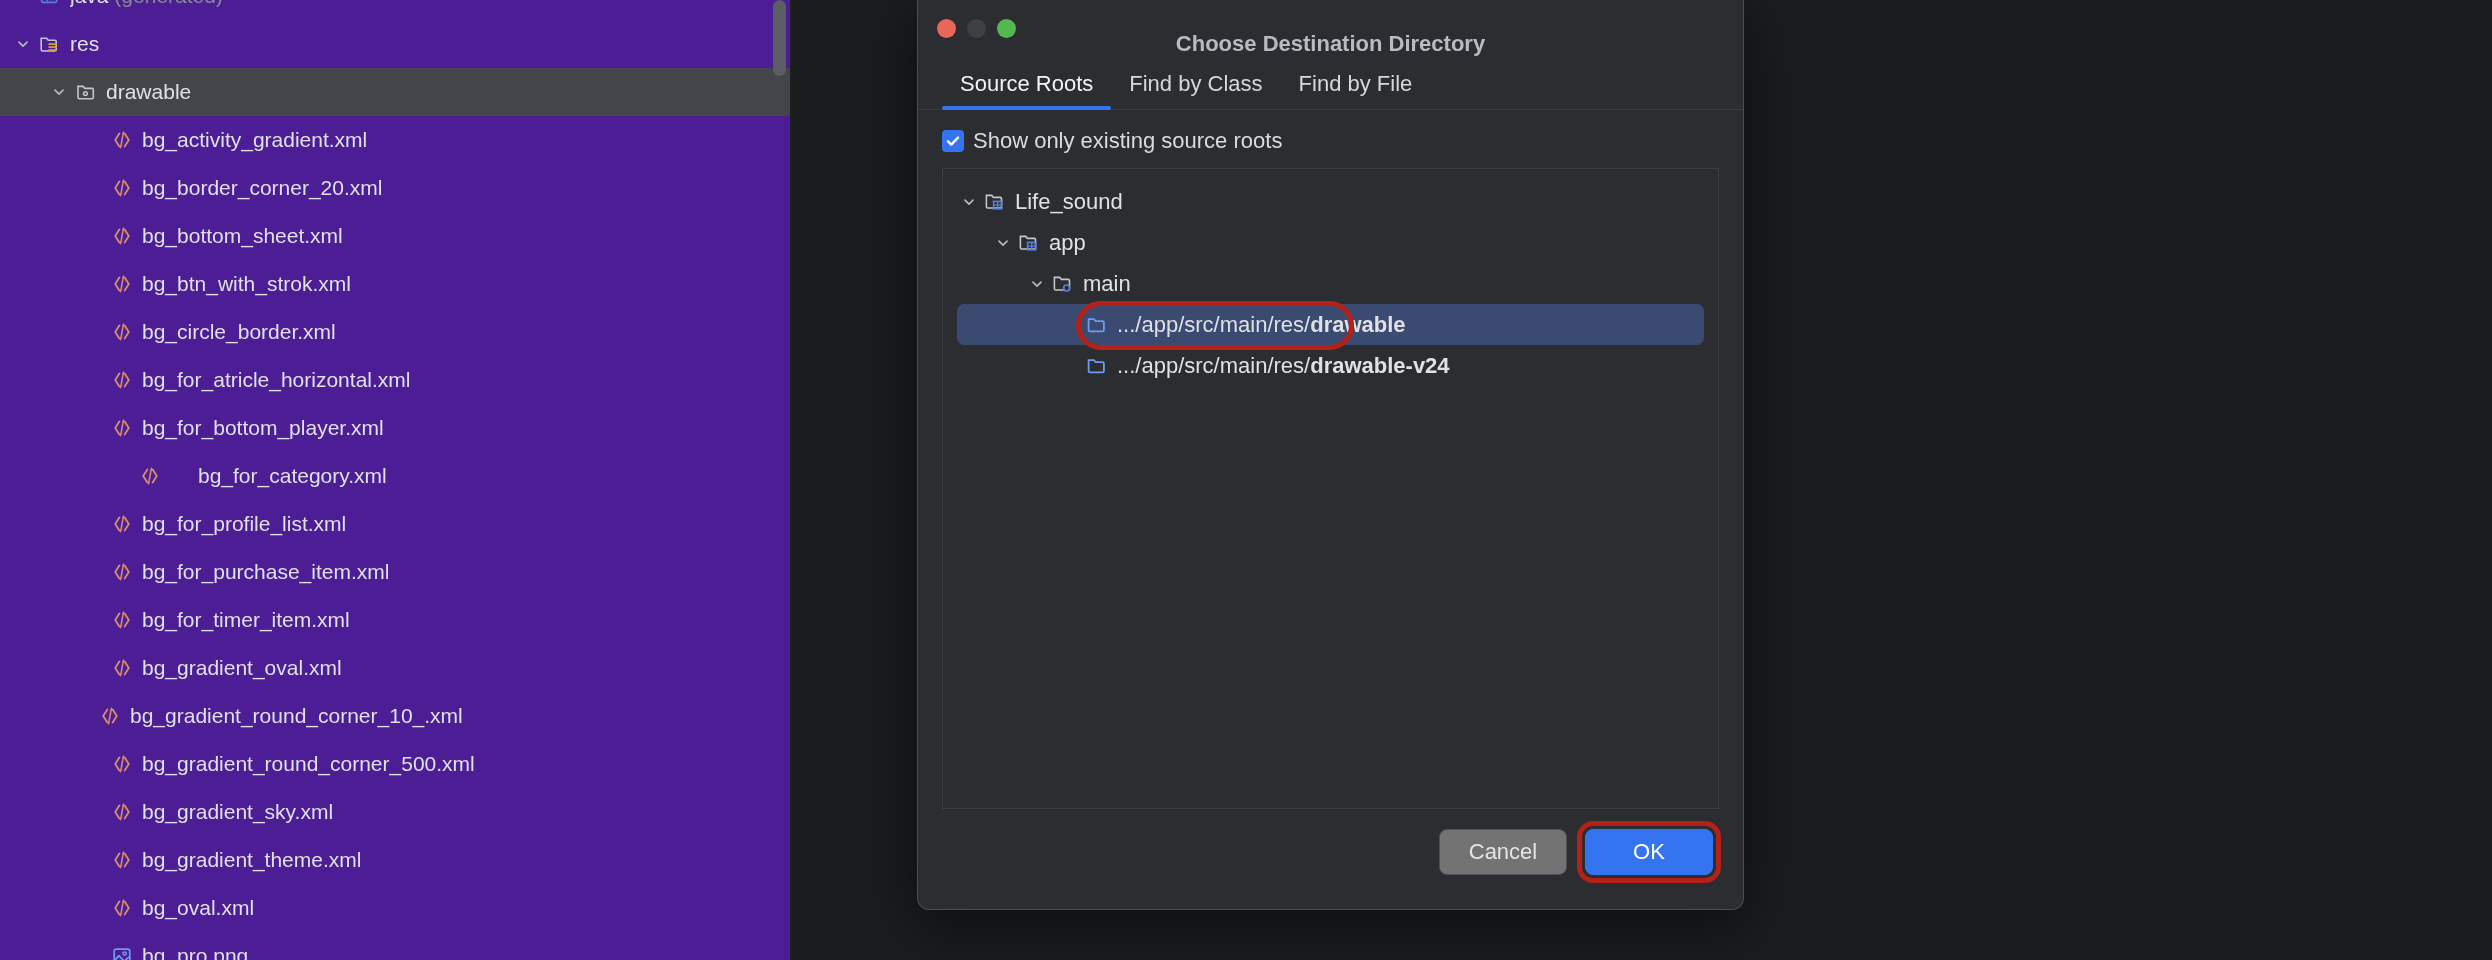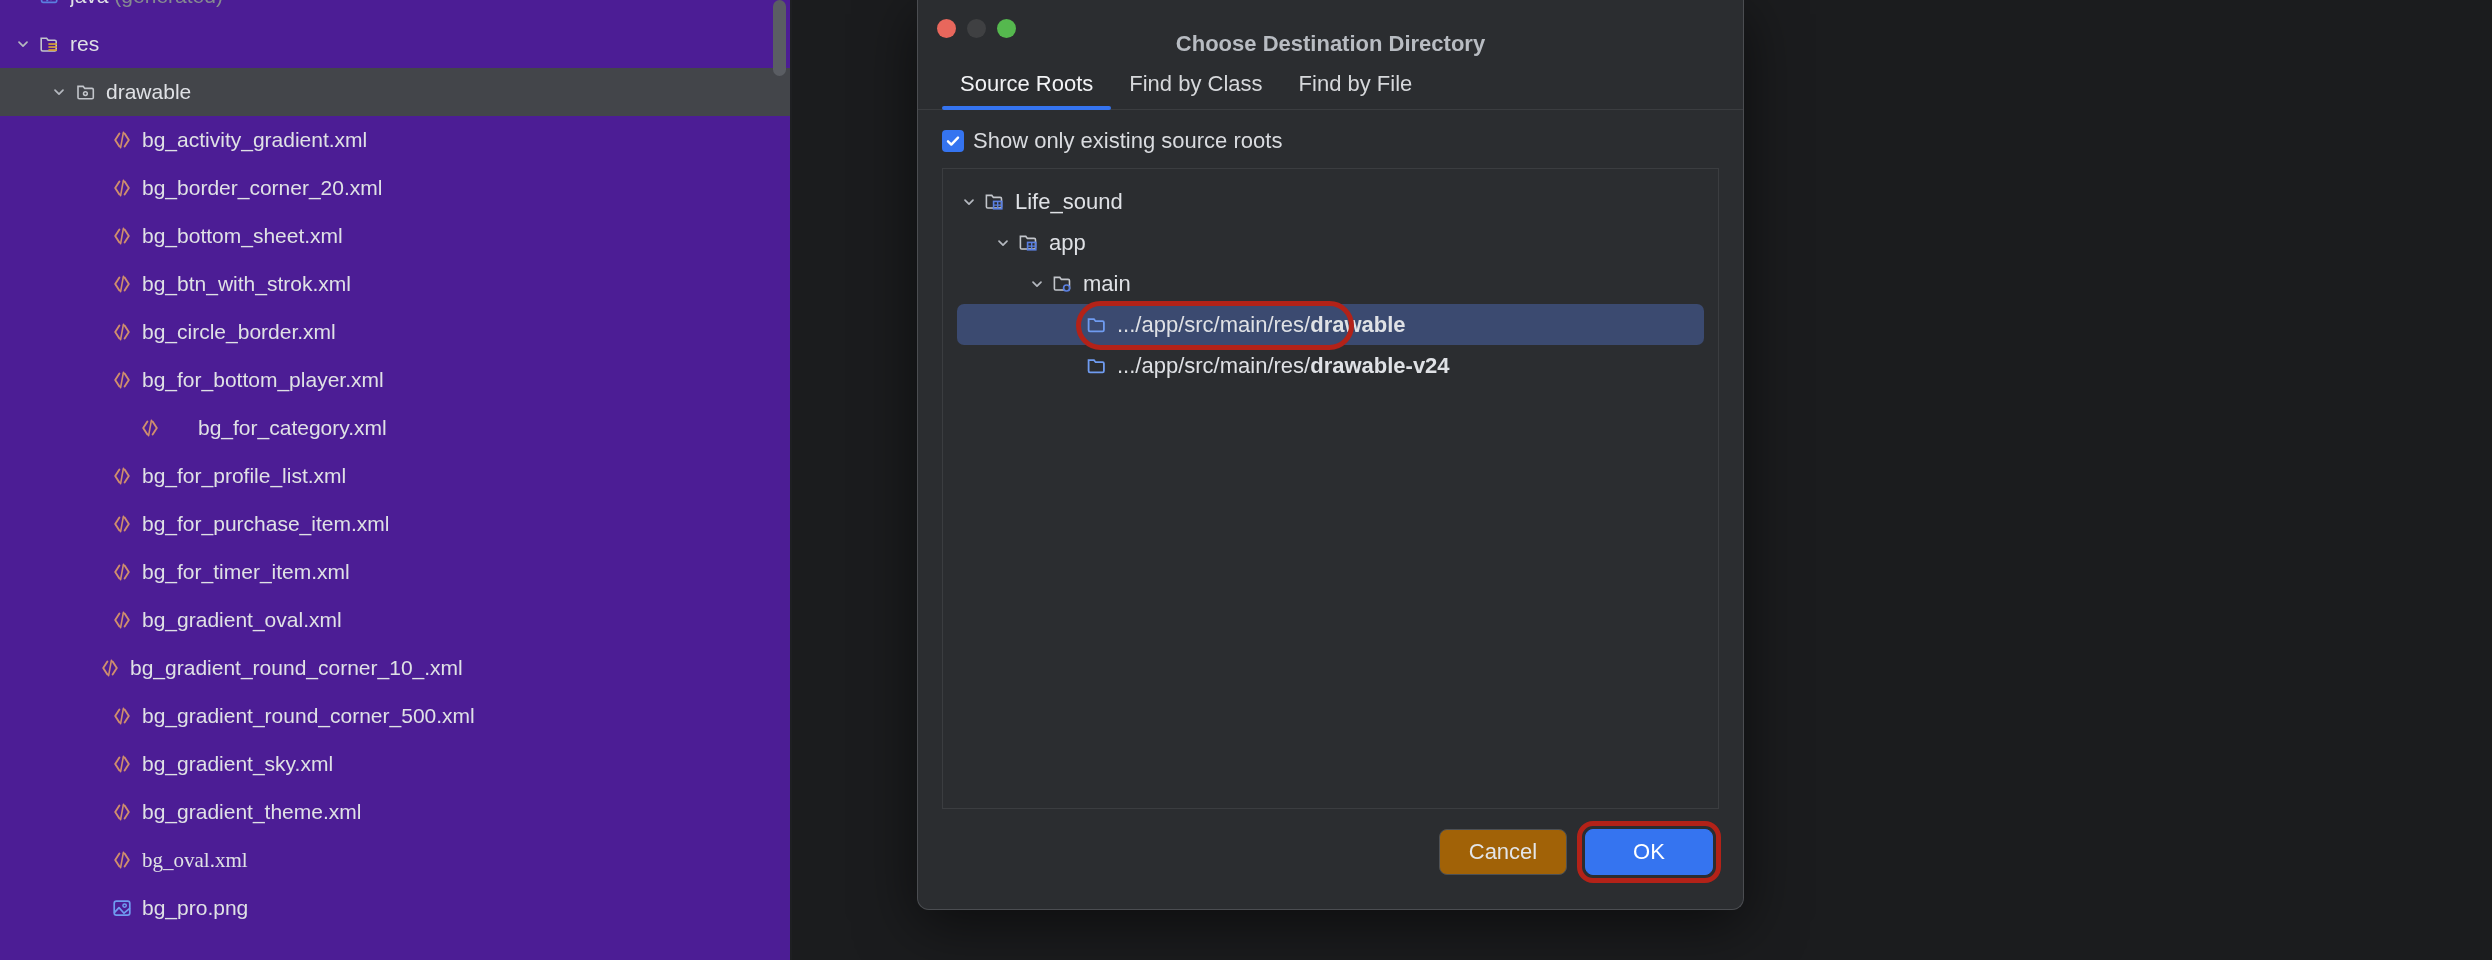--- a/index.html
+++ b/index.html
@@ -211,21 +211,21 @@
   }
   .btn {
     font-size: 22px;
     border-radius: 8px;
     height: 46px;
     min-width: 128px;
     display: flex; align-items: center; justify-content: center;
     cursor: default;
   }
   .btn-cancel {
-    background: #a16207;
+    background: #737373;
     border: 1px solid #4d5054;
     color: #e3e5e8;
   }
   .btn-ok {
     background: #3574f0;
     border: 1px solid #3574f0;
     color: #ffffff;
     position: relative;
   }
   .ok-wrap { position: relative; }
@@ -349,20 +349,31 @@
         </div>
         <div class="tree-row" style="height: 48px; padding-left: 82px;">
           <span class="chev"></span>
           <span class="icon">
             <svg width="22" height="22" viewBox="0 0 22 22">
               <path d="M8.4 4.6 L4.2 11 L8.4 17.4" stroke="#cf8e6d" stroke-width="1.9" fill="none" stroke-linecap="round" stroke-linejoin="round"></path>
               <path d="M13.6 4.6 L17.8 11 L13.6 17.4" stroke="#cf8e6d" stroke-width="1.9" fill="none" stroke-linecap="round" stroke-linejoin="round"></path>
               <path d="M12.4 3.4 L9.6 18.6" stroke="#cf8e6d" stroke-width="1.6" stroke-linecap="round"></path>
             </svg>
           </span>
+          <span class="label"><span>bg_for_atricle_horizontal.xml</span></span>
+        </div>
+        <div class="tree-row" style="height: 48px; padding-left: 82px;">
+          <span class="chev"></span>
+          <span class="icon">
+            <svg width="22" height="22" viewBox="0 0 22 22">
+              <path d="M8.4 4.6 L4.2 11 L8.4 17.4" stroke="#cf8e6d" stroke-width="1.9" fill="none" stroke-linecap="round" stroke-linejoin="round"></path>
+              <path d="M13.6 4.6 L17.8 11 L13.6 17.4" stroke="#cf8e6d" stroke-width="1.9" fill="none" stroke-linecap="round" stroke-linejoin="round"></path>
+              <path d="M12.4 3.4 L9.6 18.6" stroke="#cf8e6d" stroke-width="1.6" stroke-linecap="round"></path>
+            </svg>
+          </span>
           <span class="label"><span>bg_for_bottom_player.xml</span></span>
         </div>
         <div class="tree-row" style="height: 48px; padding-left: 82px; gap: 28px;">
           <span class="chev"></span>
           <span class="icon">
             <svg width="22" height="22" viewBox="0 0 22 22">
               <path d="M8.4 4.6 L4.2 11 L8.4 17.4" stroke="#cf8e6d" stroke-width="1.9" fill="none" stroke-linecap="round" stroke-linejoin="round"></path>
               <path d="M13.6 4.6 L17.8 11 L13.6 17.4" stroke="#cf8e6d" stroke-width="1.9" fill="none" stroke-linecap="round" stroke-linejoin="round"></path>
               <path d="M12.4 3.4 L9.6 18.6" stroke="#cf8e6d" stroke-width="1.6" stroke-linecap="round"></path>
             </svg>
@@ -450,21 +461,21 @@
           <span class="chev"></span>
           <span class="icon">
             <svg width="22" height="22" viewBox="0 0 22 22">
               <path d="M8.4 4.6 L4.2 11 L8.4 17.4" stroke="#cf8e6d" stroke-width="1.9" fill="none" stroke-linecap="round" stroke-linejoin="round"></path>
               <path d="M13.6 4.6 L17.8 11 L13.6 17.4" stroke="#cf8e6d" stroke-width="1.9" fill="none" stroke-linecap="round" stroke-linejoin="round"></path>
               <path d="M12.4 3.4 L9.6 18.6" stroke="#cf8e6d" stroke-width="1.6" stroke-linecap="round"></path>
             </svg>
           </span>
           <span class="label"><span>bg_gradient_theme.xml</span></span>
         </div>
-        <div class="tree-row" style="height: 48px; padding-left: 82px; font-family: Liberation Serif, serif;">
+        <div class="tree-row" style="height: 48px; padding-left: 82px;">
           <span class="chev"></span>
           <span class="icon">
             <svg width="22" height="22" viewBox="0 0 22 22">
               <path d="M8.4 4.6 L4.2 11 L8.4 17.4" stroke="#cf8e6d" stroke-width="1.9" fill="none" stroke-linecap="round" stroke-linejoin="round"></path>
               <path d="M13.6 4.6 L17.8 11 L13.6 17.4" stroke="#cf8e6d" stroke-width="1.9" fill="none" stroke-linecap="round" stroke-linejoin="round"></path>
               <path d="M12.4 3.4 L9.6 18.6" stroke="#cf8e6d" stroke-width="1.6" stroke-linecap="round"></path>
             </svg>
           </span>
           <span class="label"><span>bg_oval.xml</span></span>
         </div>

